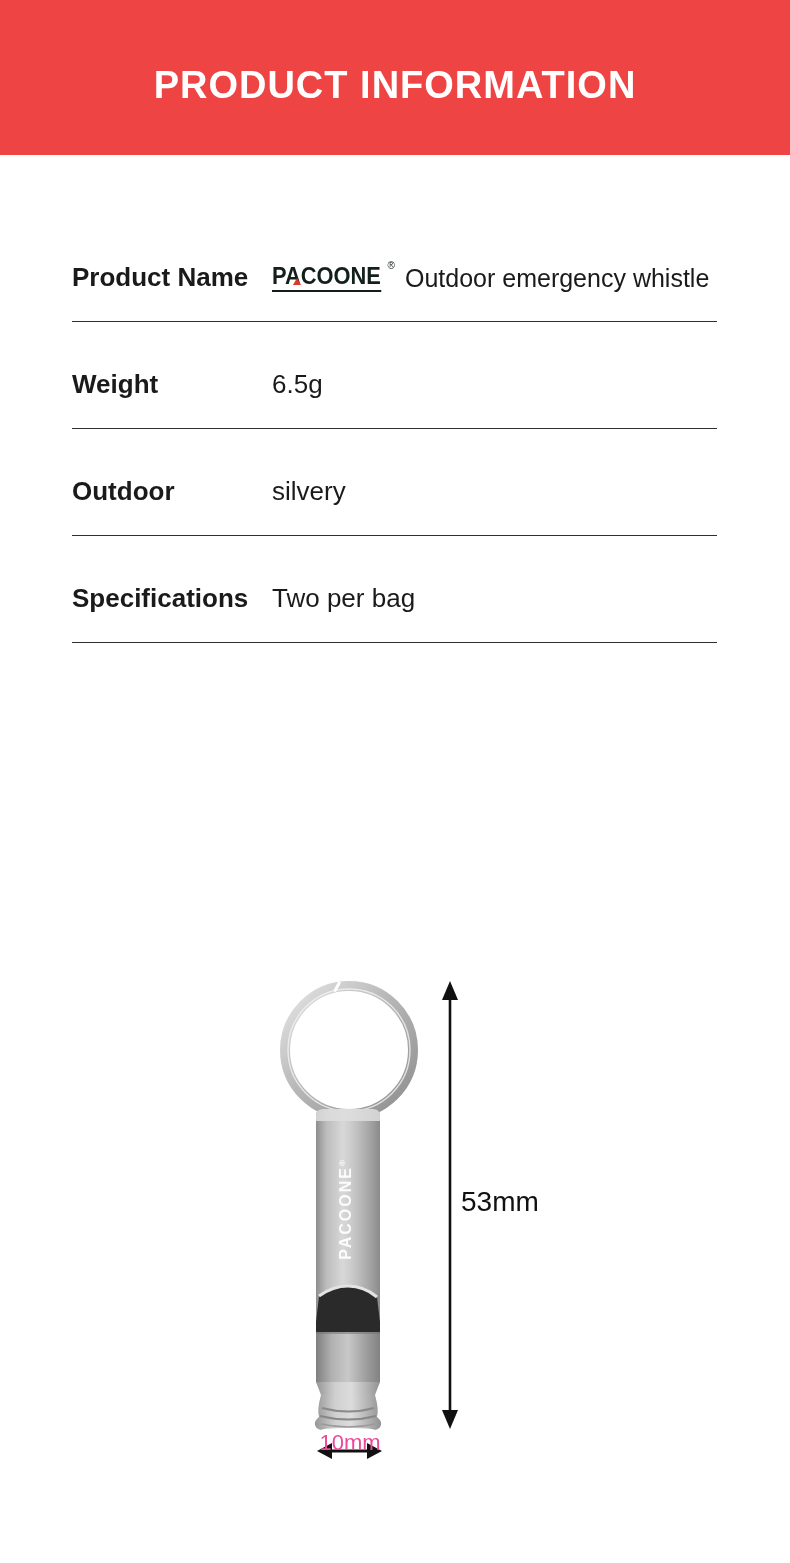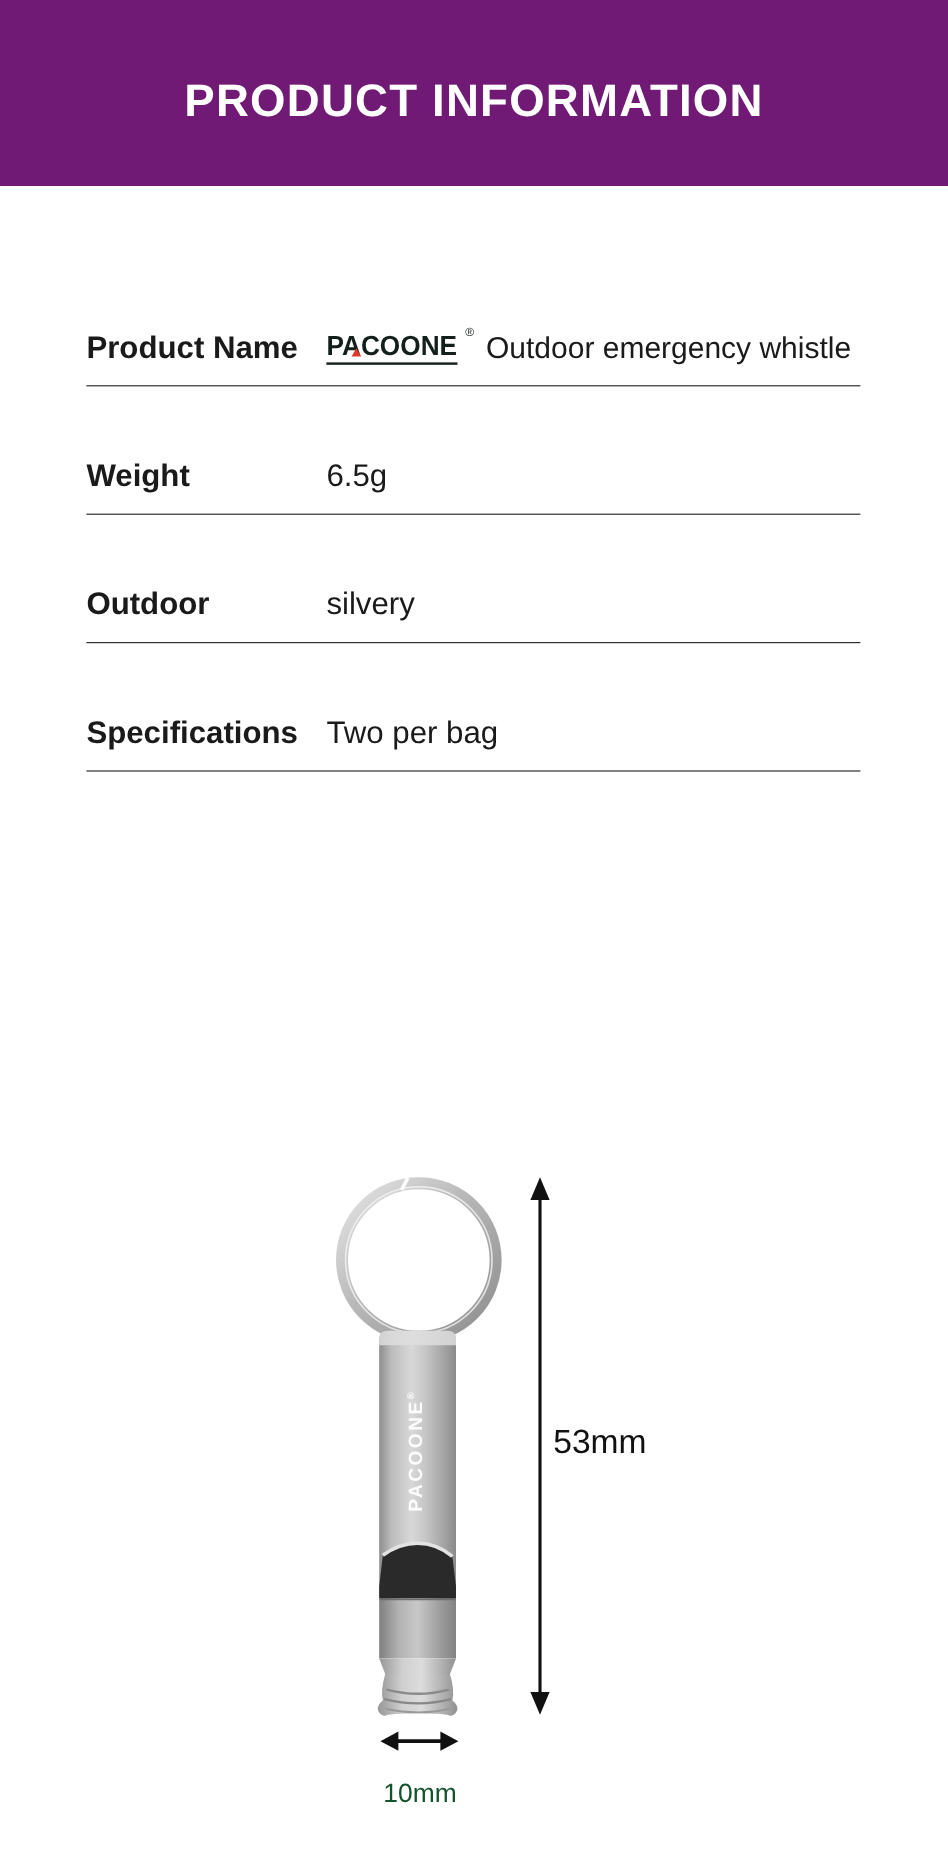--- a/index.html
+++ b/index.html
@@ -5,32 +5,32 @@
   html,body { margin:0; padding:0; background:#ffffff; }
   .page {
     position:relative; width:790px; height:1563px; margin:0 auto;
     background:#ffffff; overflow:hidden;
     font-family:"Liberation Sans", sans-serif; color:#1a1a1a;
   }
 
   
   .header {
     position:absolute; top:0; left:0; width:790px; height:155px;
-    background:#701a75; display:flex; align-items:center; justify-content:center;
+    background:#ef4444; display:flex; align-items:center; justify-content:center;
   }
   .header .title {
     color:#ffffff; font-size:38px; font-weight:bold; letter-spacing:1px;
     padding-top:16px;
   }
 
   
   .spec-table { position:absolute; top:215px; left:72px; width:645px; }
   .spec-row {
     height:107px; border-bottom:1px solid #2f2f2f;
-    display:flex; align-items:flex-end; padding-bottom:16px; box-sizing:border-box;
+    display:flex; align-items:flex-end; padding-bottom:28px; box-sizing:border-box;
   }
   .spec-label { width:200px; flex-shrink:0; font-weight:bold; font-size:26px; }
   .spec-value { font-size:26px; white-space:nowrap; }
   .spec-value.with-logo { display:flex; align-items:center; gap:10px; font-size:25px; }
 
   
   .brandmark { position:relative; display:inline-flex; align-items:flex-start; line-height:1; }
   .bm-word {
     font-weight:bold; font-size:23px; letter-spacing:0px; color:#131f1b;
     border-bottom:2.5px solid #131f1b; padding-bottom:2px;
@@ -49,22 +49,22 @@
     position:absolute; left:277px; top:1200px; width:132px; height:20px;
     transform:rotate(-90deg); transform-origin:center;
     color:rgba(255,255,255,0.92); font-weight:bold; font-size:16px;
     letter-spacing:2px; text-align:center; line-height:20px;
   }
   .whistle-brand .wb-reg { font-size:8px; vertical-align:super; letter-spacing:0; }
   .dim-height {
     position:absolute; left:461px; top:1186px; font-size:28px; color:#111111;
   }
   .dim-width {
-    position:absolute; left:317px; top:1482px; width:66px; text-align:center;
-    font-size:22px; color:#14532d;
+    position:absolute; left:317px; top:1430px; width:66px; text-align:center;
+    font-size:22px; color:#ec4899;
   }
 </style>
 </head>
 <body>
 
 <div class="page">
 
   <div class="header">
     <div class="title">PRODUCT INFORMATION</div>
   </div>

